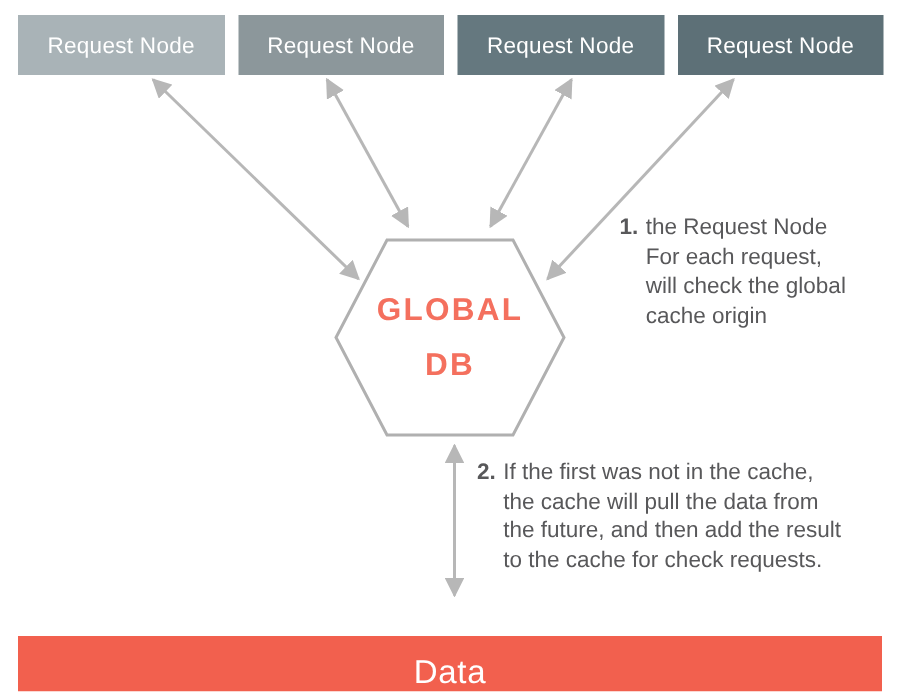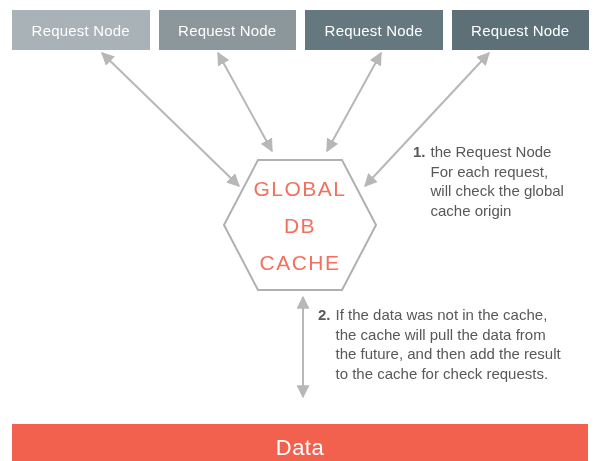--- a/index.html
+++ b/index.html
@@ -66,20 +66,21 @@
     height: 130px;
     display: flex;
     flex-direction: column;
     align-items: center;
     justify-content: center;
     text-align: center;
     color: var(--accent_text);
     font-size: 21px;
     line-height: 37px;
     letter-spacing: 1.5px;
+    font-weight: bold;
   }
 
   
   .annotation {
     position: absolute;
     display: flex;
     color: var(--annotation_text);
     font-size: 15px;
     line-height: 19.5px;
   }
@@ -128,37 +129,36 @@
     <line class="arrow" x1="381" y1="53" x2="327" y2="151" marker-start="url(#head)" marker-end="url(#head)"></line>
     <line class="arrow" x1="489" y1="53" x2="365" y2="186" marker-start="url(#head)" marker-end="url(#head)"></line>
     <line class="arrow" x1="303" y1="297" x2="303" y2="397" marker-start="url(#head)" marker-end="url(#head)"></line>
 
     <polygon class="hex" points="224,225 258,160 342,160 376,225 342,290 258,290"></polygon>
   </svg>
 
   <div class="hex-label">
     <div>GLOBAL</div>
     <div>DB</div>
-    <div>CACHE</div>
   </div>
 
   <div class="annotation annotation1">
     <span class="ann-num">1.</span>
     <span class="ann-lines">
       <div>the Request Node</div>
       <div>For each request,</div>
       <div>will check the global</div>
       <div>cache origin</div>
     </span>
   </div>
 
   <div class="annotation annotation2">
     <span class="ann-num">2.</span>
     <span class="ann-lines">
-      <div>If the data was not in the cache,</div>
+      <div>If the first was not in the cache,</div>
       <div>the cache will pull the data from</div>
       <div>the future, and then add the result</div>
       <div>to the cache for check requests.</div>
     </span>
   </div>
 
   <div class="data-bar">Data</div>
 
 </div>
 

